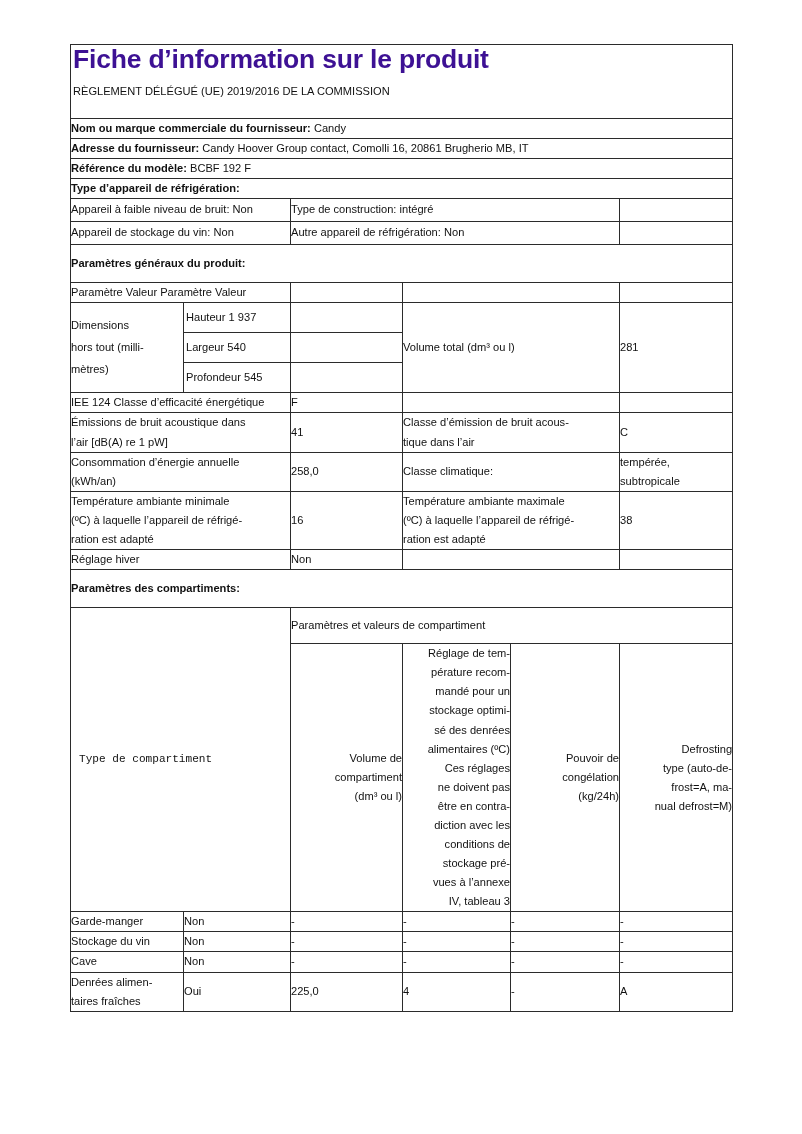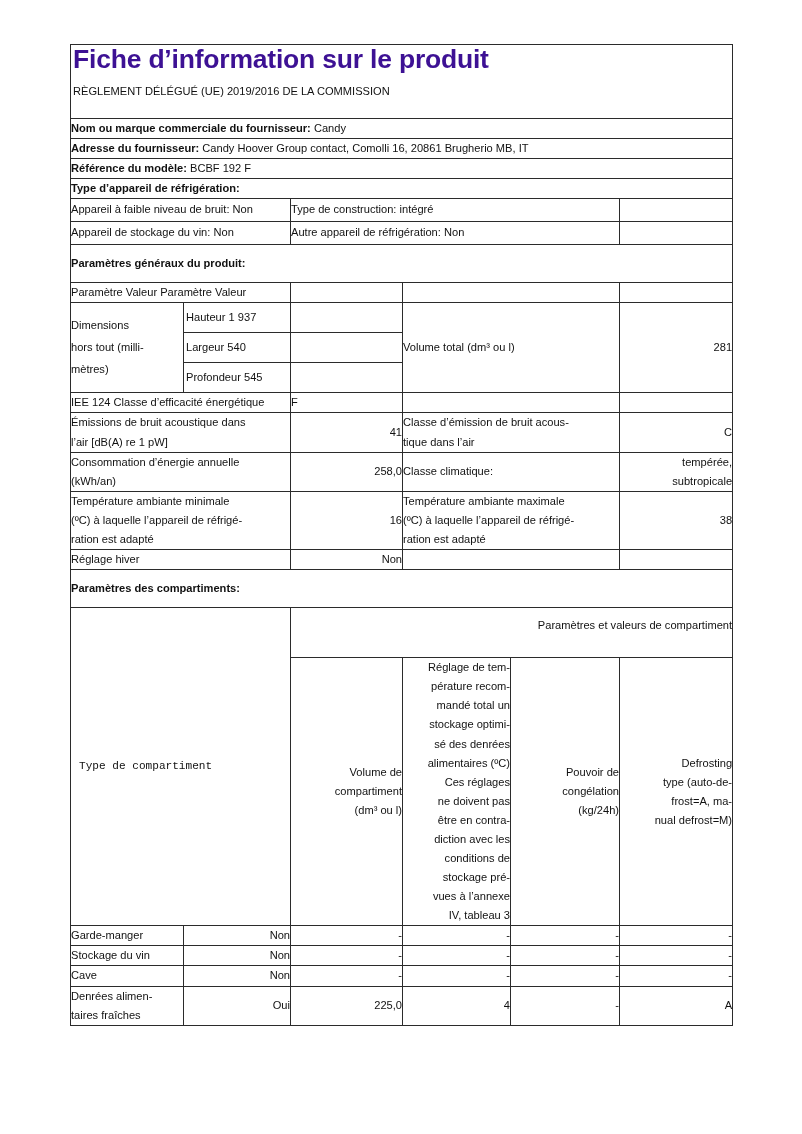--- a/index.html
+++ b/index.html
@@ -38,21 +38,21 @@
     vertical-align: middle;
     font-size: 11.1px;
     line-height: 1.72;
     color: #111;
   }
   .pad {
     padding: 5px 7px 5px 8px;
   }
   .padc {
     padding: 5px 5px;
-    text-align: right;
+    text-align: left;
   }
 
   
   .titlecell {
     padding: 10px 8px 8px 8px;
   }
   .doc-title {
     font-size: 26.5px;
     font-weight: bold;
     letter-spacing: -0.2px;
@@ -290,33 +290,33 @@
         <td colspan="2">&nbsp;</td>
         <td>&nbsp;</td>
       </tr>
 
       <tr>
         <td colspan="6" class="pad b" style="padding-top:9px;padding-bottom:9px;">Paramètres des compartiments:</td>
       </tr>
 
       <tr>
         <td colspan="2" rowspan="2" class="pad ctr vtall" style="text-align:left;padding-left:8px;">Type de compartiment</td>
-        <td colspan="4" class="padc" style="padding-top:8px;padding-bottom:22px;">Paramètres et valeurs de compartiment</td>
+        <td colspan="4" class="padc" style="padding-top:8px;padding-bottom:8px;">Paramètres et valeurs de compartiment</td>
       </tr>
 
       <tr>
         <td class="stack vtall">
           <div>Volume de</div>
           <div>compartiment</div>
           <div>(dm³ ou l)</div>
         </td>
         <td class="stack vtop" id="temp-header">
             <div>Réglage de tem-</div>
             <div>pérature recom-</div>
-            <div>mandé total un</div>
+            <div>mandé pour un</div>
             <div>stockage optimi-</div>
             <div>sé des denrées</div>
             <div>alimentaires (ºC)</div>
             <div>Ces réglages</div>
             <div>ne doivent pas</div>
             <div>être en contra-</div>
             <div>diction avec les</div>
             <div>conditions de</div>
             <div>stockage pré-</div>
             <div>vues à l’annexe</div>

